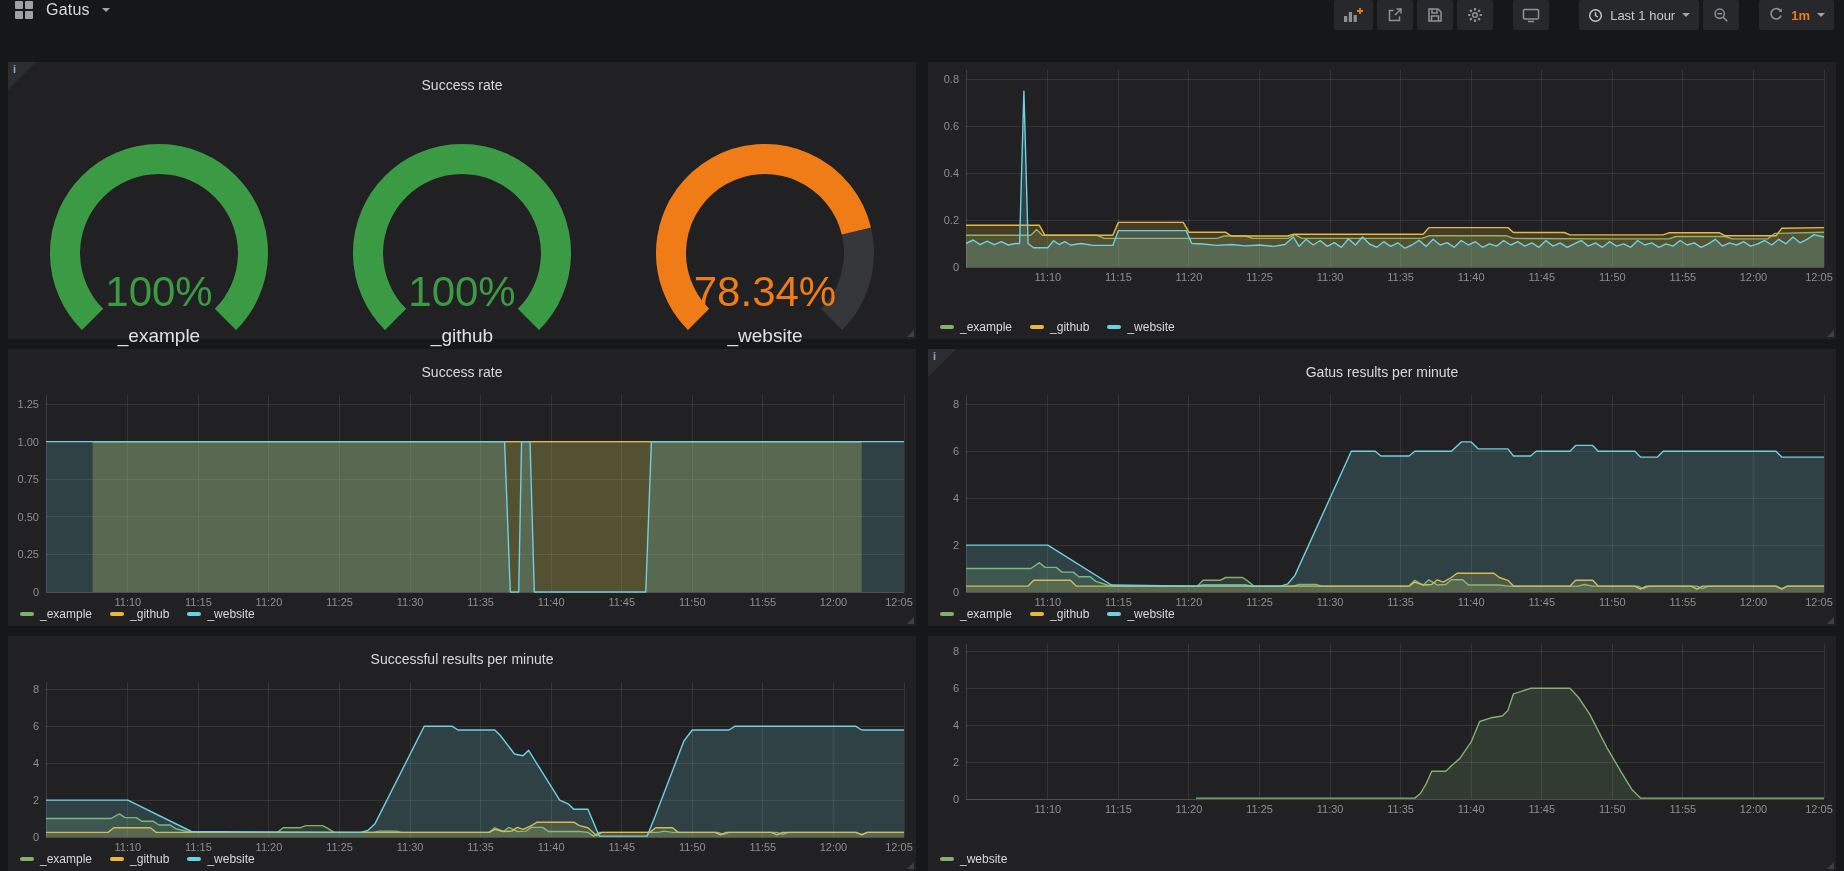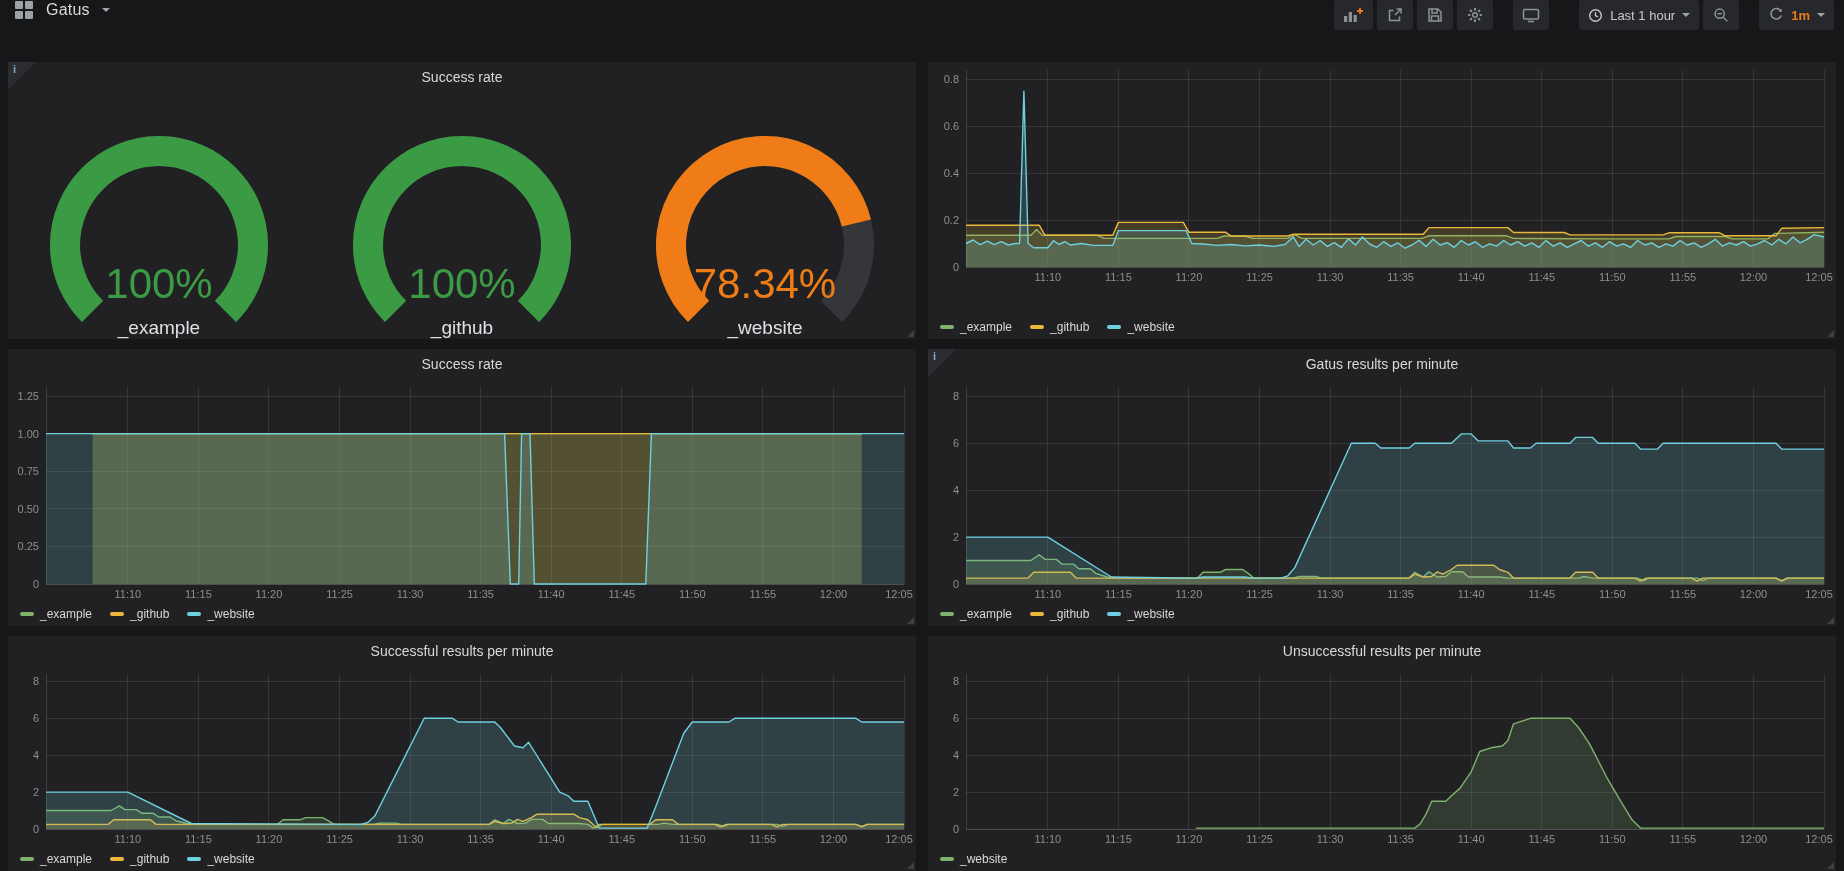--- a/index.html
+++ b/index.html
@@ -21,21 +21,21 @@
   .nb { height:30px; min-width:36px; display:flex; align-items:center; justify-content:center;
         gap:7px; background:#26282c; border-radius:2px; padding:0 9px; margin-left:4px; cursor:pointer; }
   .nb.text-btn { font-size:13px; color:#c7c8ca; }
   .gap-md { margin-left:20px; } .gap-lg { margin-left:30px; }
   .refresh-label { color:#EB7B18; font-weight:700; font-size:13px; }
   
   .dash { padding:20px 8px 0; display:grid; grid-template-columns:1fr 1fr;
           grid-template-rows:277px 277px 235px; gap:10px 12px; }
   .panel { position:relative; background:#212124; display:flex; flex-direction:column; }
   .panel-header { height:30px; flex:0 0 30px; display:flex; align-items:center; justify-content:center;
-                  font-size:14px; font-weight:500; color:#d8d9da; cursor:pointer; }
+                  font-size:14px; font-weight:500; color:#d8d9da; cursor:pointer;margin-top:8px; }
   .panel-body { flex:1; display:flex; flex-direction:column; min-height:0; }
   .info-corner { position:absolute; top:0; left:0; width:0; height:0;
                  border-top:28px solid #2b2d31; border-right:28px solid transparent; z-index:2; }
   .info-i { position:absolute; top:-27px; left:5px; font-size:11px; font-weight:700; color:#86a8cf; }
   .resize-handle { position:absolute; right:2px; bottom:2px; width:0; height:0;
                    border-bottom:7px solid rgba(255,255,255,.14); border-left:7px solid transparent; }
   
   .gauges { flex:1; display:flex; align-items:center; justify-content:space-around; }
   .gauge { display:flex; flex-direction:column; align-items:flex-start; }
   
@@ -443,21 +443,20 @@
           <span class="legend-item">
             <i class="sw" style="background: rgb(110, 208, 224);"></i>
             <span>_website</span>
           </span>
         </div>
     </div>
     <div class="resize-handle"></div>
   </section>
 
   <section class="panel">
-    <div class="panel-header">Unsuccessful results per minute</div>
     <div class="panel-body">
       <div class="chart-area">
           <svg width="908" height="183">
             <line x1="119.84868421052632" x2="119.84868421052632" y1="8" y2="163" class="grid-line"></line>
             <line x1="190.40789473684214" x2="190.40789473684214" y1="8" y2="163" class="grid-line"></line>
             <line x1="260.9671052631579" x2="260.9671052631579" y1="8" y2="163" class="grid-line"></line>
             <line x1="331.5263157894737" x2="331.5263157894737" y1="8" y2="163" class="grid-line"></line>
             <line x1="402.0855263157895" x2="402.0855263157895" y1="8" y2="163" class="grid-line"></line>
             <line x1="472.6447368421053" x2="472.6447368421053" y1="8" y2="163" class="grid-line"></line>
             <line x1="543.203947368421" x2="543.203947368421" y1="8" y2="163" class="grid-line"></line>

